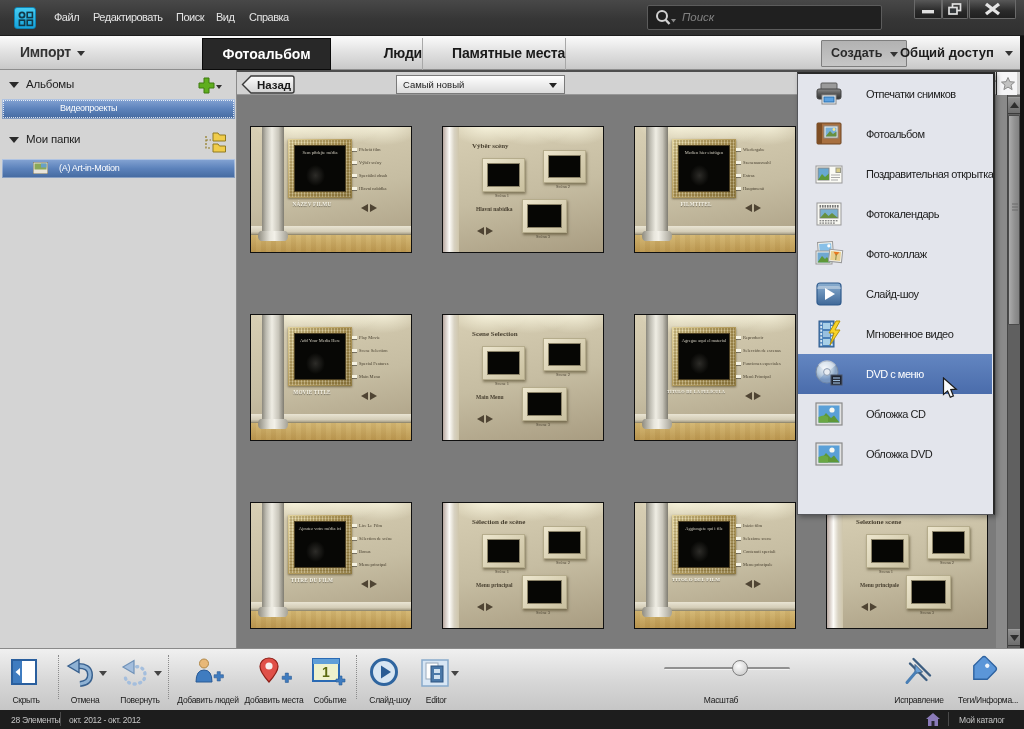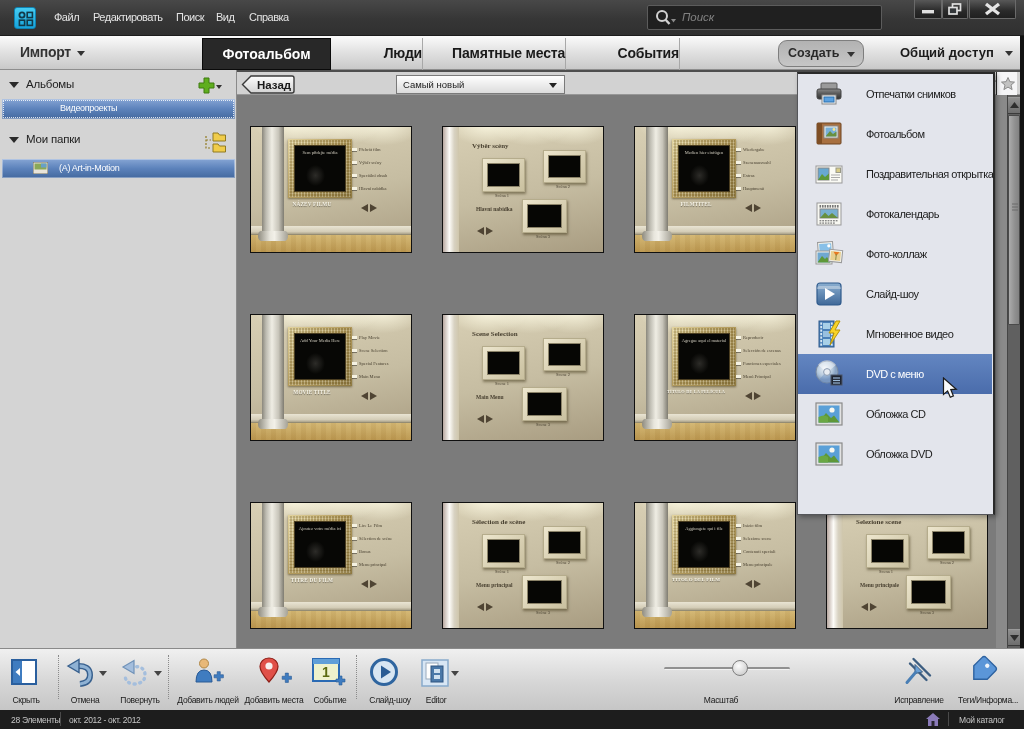--- a/index.html
+++ b/index.html
@@ -17,22 +17,22 @@
 .winbtn{position:absolute;top:0px;height:19px;background:linear-gradient(#585858,#2a2a2a 60%,#1f1f1f);
  border:1px solid #6a6a6a;border-top:none;border-radius:0 0 2px 2px;}
 
 #tabsbar{position:absolute;left:0;top:36px;width:1024px;height:34px;
  background:linear-gradient(#fbfbfb,#e3e3e3 45%,#c9c9c9);border-bottom:1px solid #8e8e8e;}
 #import{position:absolute;left:20px;top:8px;font-size:14px;letter-spacing:-0.3px;font-weight:bold;color:#333;}
 .tab{position:absolute;top:2px;height:32px;font-size:14px;letter-spacing:-0.2px;font-weight:bold;color:#1a1a1a;
  text-align:right;line-height:31px;border-right:1px solid #a8a8a8;}
 #tabsel{position:absolute;left:202px;top:2px;width:129px;height:32px;background:#282828;
  border:1px solid #0a0a0a;color:#fff;font-size:14px;font-weight:bold;text-align:center;line-height:30px;}
-#createbtn{position:absolute;left:778px;top:4px;width:86px;height:27px;border:1px solid #7e7e7e;
- border-radius:9px;background:linear-gradient(#b2b2b2,#c6c6c6);
+#createbtn{position:absolute;left:821px;top:4px;width:86px;height:27px;border:1px solid #7e7e7e;
+ border-radius:1px;background:linear-gradient(#b2b2b2,#c6c6c6);
  font-size:12.5px;font-weight:bold;color:#2a2a2a;text-align:left;line-height:25px;padding-left:9px;}
 #sharebtn{position:absolute;left:900px;top:9px;font-size:13px;font-weight:bold;color:#1a1a1a;}
 .dn{display:inline-block;width:0;height:0;border-left:4px solid transparent;border-right:4px solid transparent;border-top:5px solid #333;vertical-align:middle;}
 
 #sidebar{position:absolute;left:0;top:70px;width:237px;height:578px;background:#d4d4d4;
  border-right:1px solid #8a8a8a;}
 .shead{position:absolute;left:26px;font-size:11.5px;letter-spacing:-0.2px;color:#222;}
 .stri{position:absolute;left:9px;width:0;height:0;border-left:5px solid transparent;border-right:5px solid transparent;border-top:6px solid #2a2a2a;}
 .bluerow{position:absolute;left:2px;width:233px;height:20px;
  background:linear-gradient(#86a5d4,#5c82bb 50%,#44699f);box-shadow:inset 0 0 0 1px rgba(255,255,255,.35);}
@@ -144,21 +144,20 @@
    <path d="M16 4 L29 14 M29 4 L16 14" stroke="#e4e4e4" stroke-width="3.4"></path>
   </svg></div>
 </div>
 
 <div id="tabsbar">
  <span id="import">Импорт</span>
  <span class="dn" style="position:absolute;left:77px;top:15px"></span>
  <div id="tabsel">Фотоальбом</div>
  <div class="tab" style="left:331px;width:92px">Люди</div>
  <div class="tab" style="left:423px;width:143px">Памятные места</div>
- <div class="tab" style="left:566px;width:114px">События</div>
  <div id="createbtn">Создать <span class="dn" style="position:absolute;right:8px;top:11px"></span></div>
  <span id="sharebtn">Общий доступ</span>
  <span class="dn" style="position:absolute;left:1005px;top:15px"></span>
 </div>
 
 <div id="sidebar">
  <span class="stri" style="top:12px"></span>
  <span class="shead" style="top:8px">Альбомы</span>
  <svg width="26" height="20" viewBox="0 0 26 20" style="position:absolute;left:196px;top:6px">
   <path d="M8 2 h5 v5 h5 v5 h-5 v5 h-5 v-5 h-5 v-5 h5 z" fill="#5fae1e" stroke="#3f7a10" stroke-width="1"></path>

